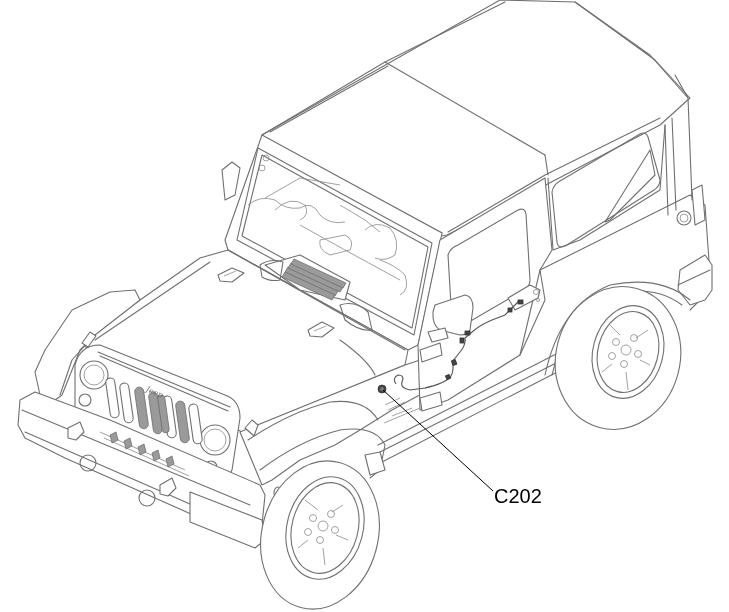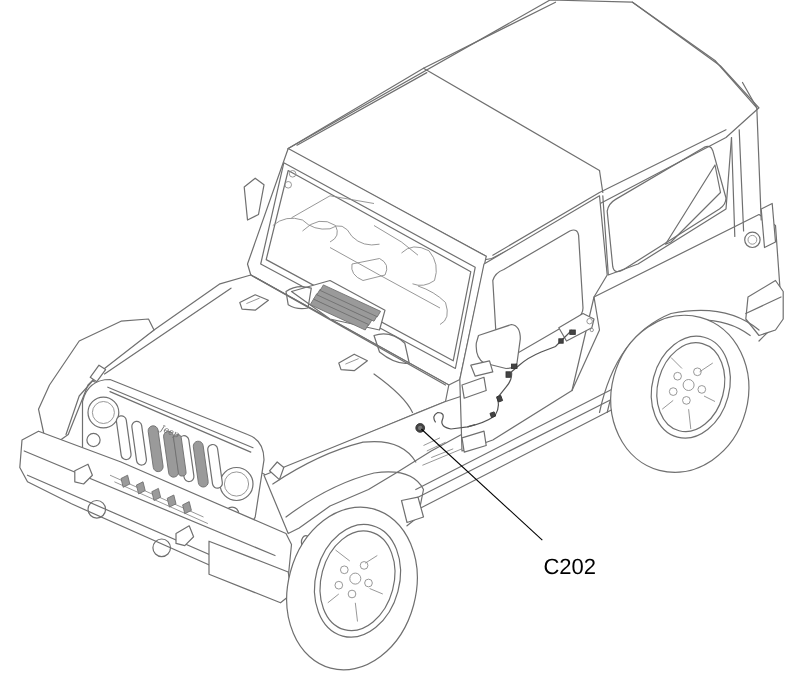--- a/index.html
+++ b/index.html
@@ -24,21 +24,21 @@
   .ln { fill: none; stroke: #707070; stroke-width: 1.1; stroke-linejoin: round; stroke-linecap: round; }
   .lnf { fill: #ffffff; stroke: #707070; stroke-width: 1.1; stroke-linejoin: round; }
   .thin { fill: none; stroke: #8a8a8a; stroke-width: 0.8; }
   .hatch { fill: #9a9a9a; stroke: #707070; stroke-width: 0.8; }
   .wire { fill: none; stroke: #555555; stroke-width: 1.1; }
   .conn { fill: #444444; stroke: #333333; stroke-width: 0.8; }
   .leader { stroke: #000000; stroke-width: 1; }
   .callout-label {
     position: absolute;
     left: 494px;
-    top: 504px;
+    top: 484px;
     font-family: "Liberation Sans", sans-serif;
     font-size: 20px;
     line-height: 24px;
     color: #000000;
     letter-spacing: 0px;
   }
 </style>
 </head>
 <body>
 

